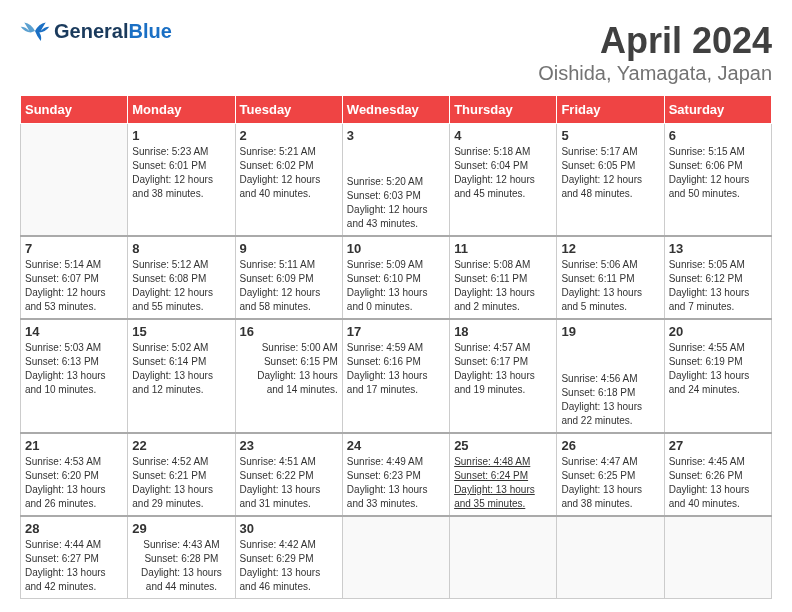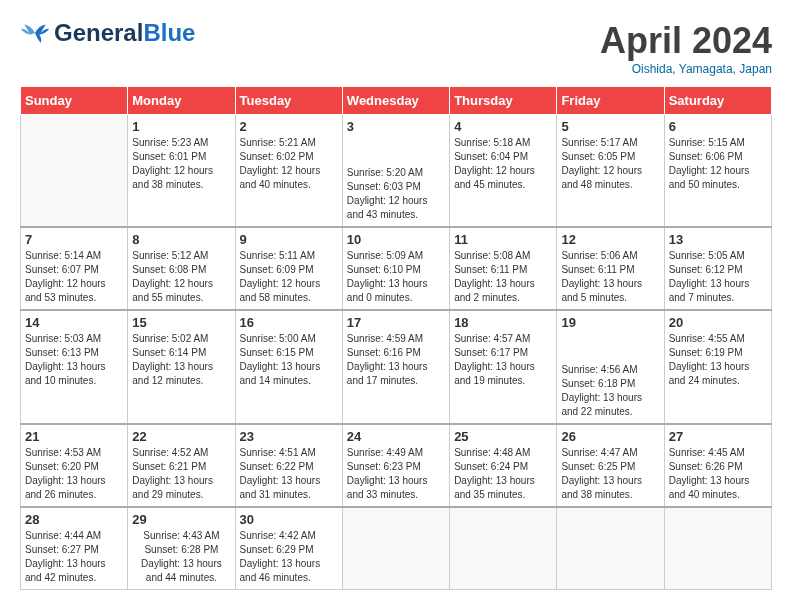--- a/index.html
+++ b/index.html
@@ -18,22 +18,22 @@
     }
     .title-area {
       text-align: right;
     }
     .main-title {
       font-size: 36px;
       font-weight: bold;
       color: #404040;
     }
     .subtitle {
-      font-size: 12px;
-      color: #0369a1;
+      font-size: 20px;
+      color: #737373;
     }
     .calendar-table {
       width: 100%;
       border-collapse: collapse;
       font-size: 11px;
     }
     .calendar-table th {
       background-color: #ef4444;
       color: #fff;
       padding: 6px 4px;
@@ -80,21 +80,21 @@
 </head>
 <body>
 
 <div class="header-area">
   <div class="logo-container">
     <svg class="bird-svg" viewBox="0 0 40 28" xmlns="http://www.w3.org/2000/svg">
       <path d="M20 14 Q25 4 35 2 Q30 10 28 14 Q33 8 40 8 Q34 16 26 16 Q30 22 28 28 Q22 20 20 14Z" fill="#1a6fc4"></path>
       <path d="M20 14 Q15 4 5 2 Q10 10 12 14 Q7 8 0 8 Q6 16 14 16" fill="#5ba0d0"></path>
     </svg>
     <div>
-      <div style="font-size:24px; font-weight:bold; color:#1a3a5c; line-height:1.1;">
+      <div style="font-size:20px; font-weight:bold; color:#1a3a5c; line-height:1.1;">
         <span>General</span><span style="color:#1a6fc4;">Blue</span>
       </div>
     </div>
   </div>
   <div class="title-area">
     <div class="main-title">April 2024</div>
     <div class="subtitle">Oishida, Yamagata, Japan</div>
   </div>
 </div>
 
@@ -217,21 +217,21 @@
         </td>
         <td>
           <span class="day-number">15</span>
           <div class="day-info" style="white-space: pre-line;">Sunrise: 5:02 AM
 Sunset: 6:14 PM
 Daylight: 13 hours
 and 12 minutes.</div>
         </td>
         <td>
           <span class="day-number">16</span>
-          <div class="day-info" style="white-space: pre-line;">Sunrise: 5:00 AM
+          <div class="day-info" style="white-space: pre-line; text-align: right;">Sunrise: 5:00 AM
 Sunset: 6:15 PM
 Daylight: 13 hours
 and 14 minutes.</div>
         </td>
         <td>
           <span class="day-number">17</span>
           <div class="day-info" style="white-space: pre-line;">Sunrise: 4:59 AM
 Sunset: 6:16 PM
 Daylight: 13 hours
 and 17 minutes.</div>
@@ -282,21 +282,21 @@
         </td>
         <td>
           <span class="day-number">24</span>
           <div class="day-info" style="white-space: pre-line;">Sunrise: 4:49 AM
 Sunset: 6:23 PM
 Daylight: 13 hours
 and 33 minutes.</div>
         </td>
         <td>
           <span class="day-number">25</span>
-          <div class="day-info" style="white-space: pre-line;">Sunrise: 4:48 AM
+          <div class="day-info" style="white-space: pre-line; text-decoration: underline;">Sunrise: 4:48 AM
 Sunset: 6:24 PM
 Daylight: 13 hours
 and 35 minutes.</div>
         </td>
         <td>
           <span class="day-number">26</span>
           <div class="day-info" style="white-space: pre-line;">Sunrise: 4:47 AM
 Sunset: 6:25 PM
 Daylight: 13 hours
 and 38 minutes.</div>

